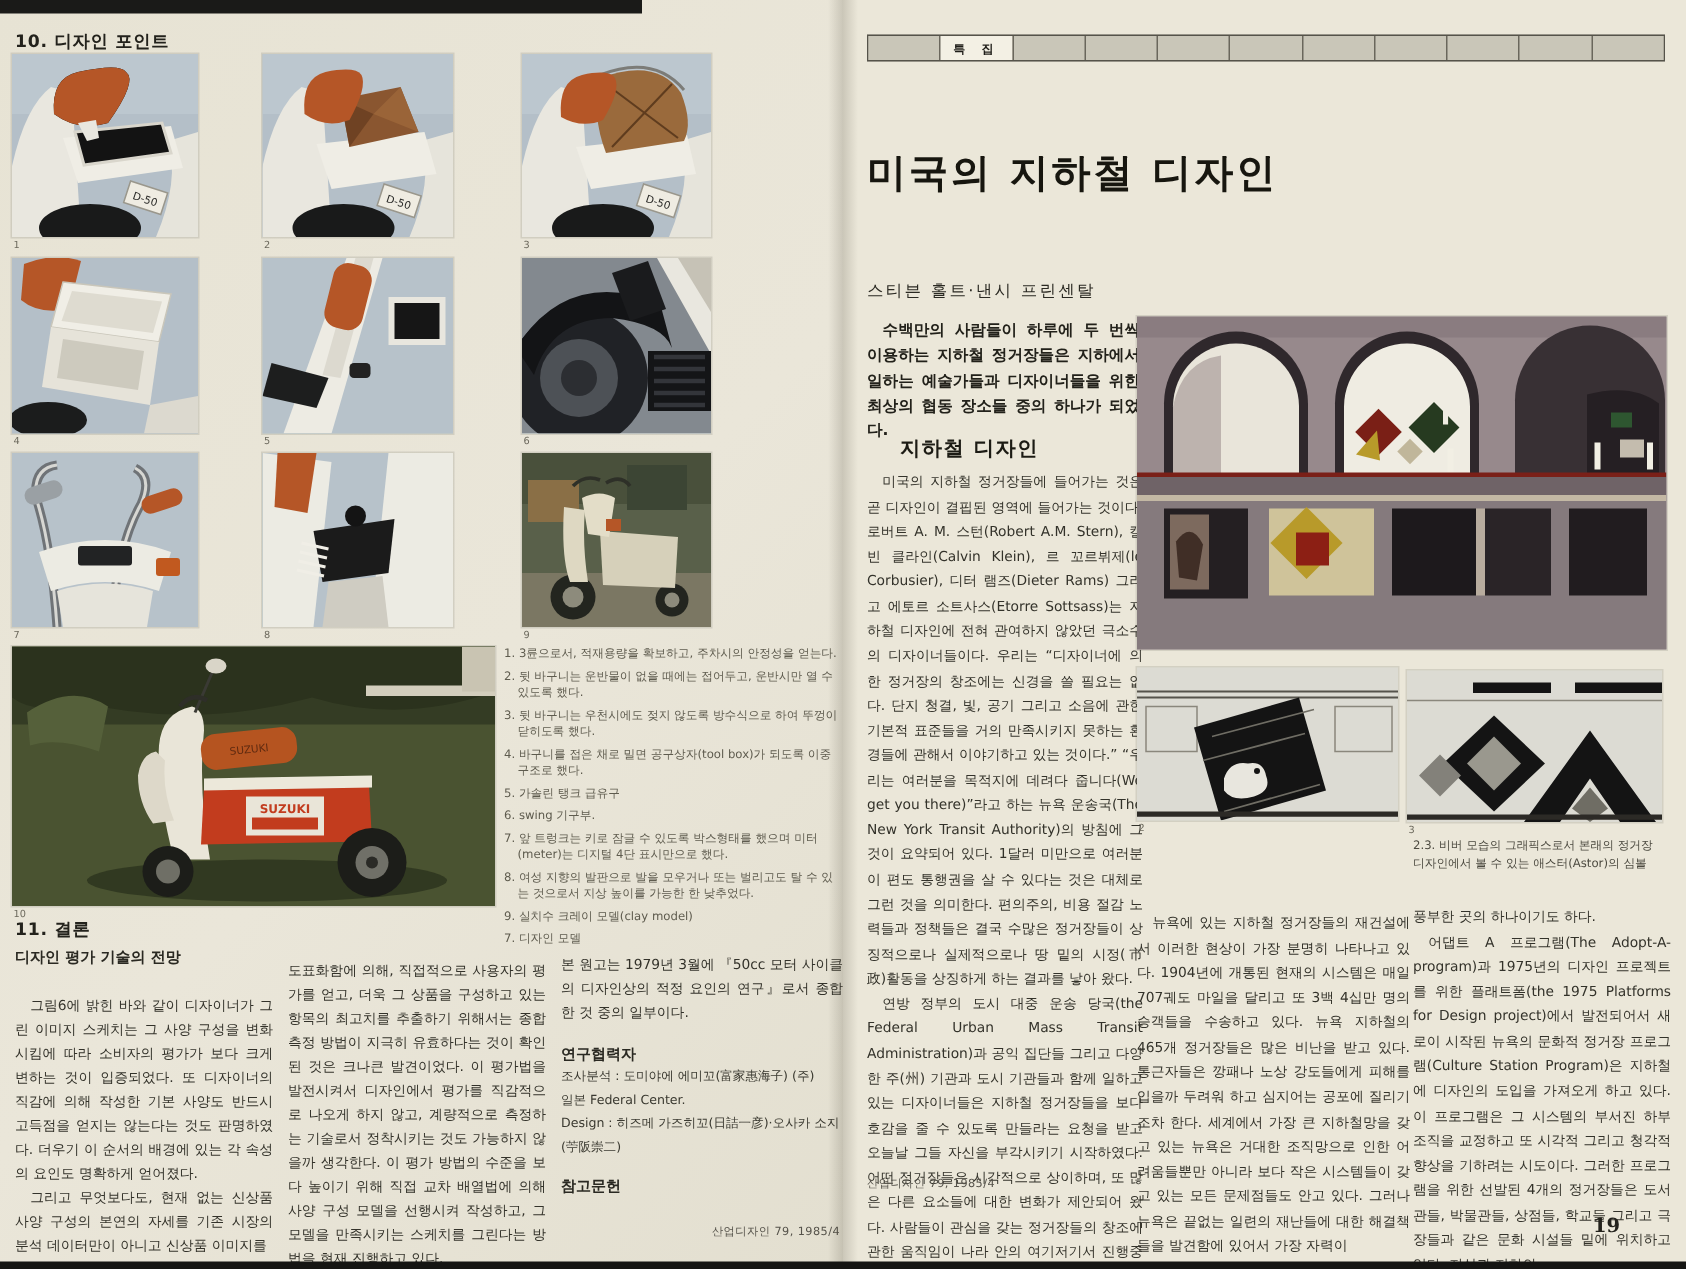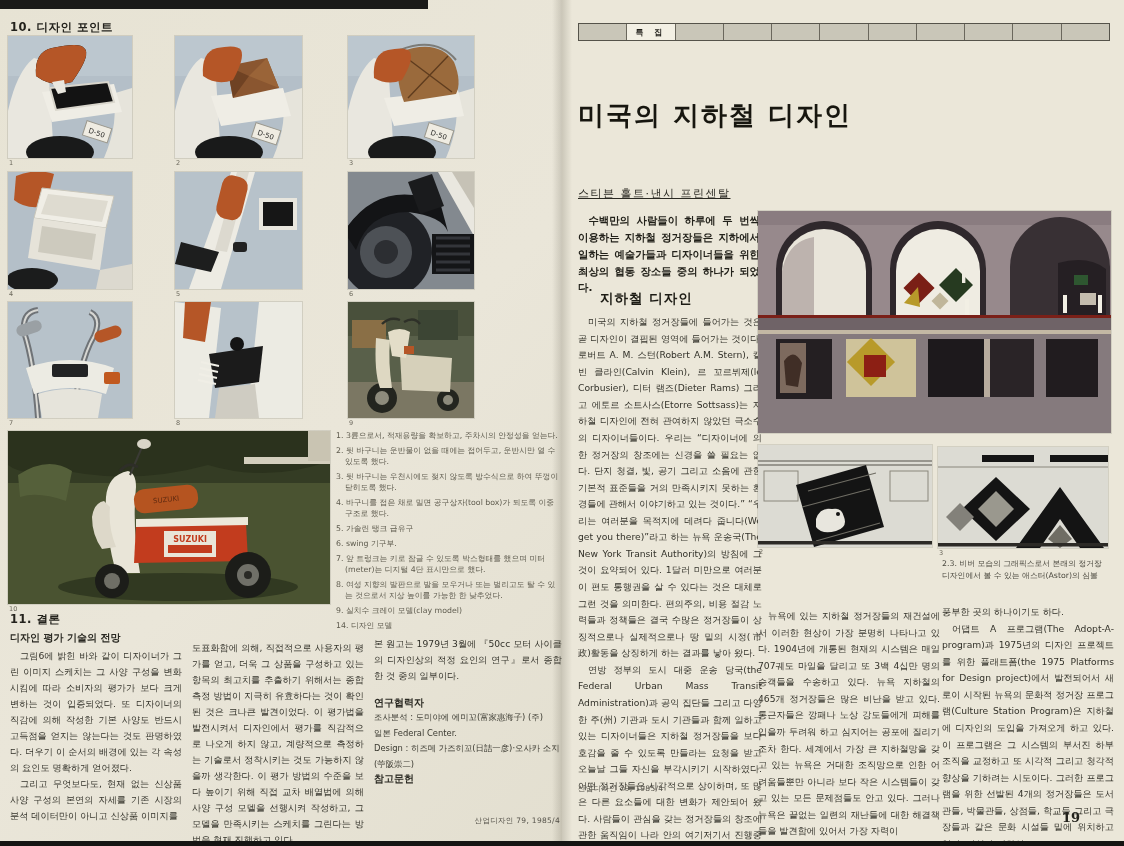--- a/index.html
+++ b/index.html
@@ -24,21 +24,21 @@
   .cap{font-size:7.8px;line-height:1.5;color:#4c4a40;}
   .footer-txt{font-size:7.5px;color:#55524a;letter-spacing:.3px;}
   .pagenum{font-family:"DejaVu Serif",serif;font-weight:bold;font-size:13px;color:#23221c;}
   
   #rp-tabs{display:flex;width:530px;height:16px;border:1px solid #55534a;background:#c9c6b8;}
   #rp-tabs .cell{flex:1;border-left:1px solid #6a675c;background:#c9c6b8;}
   #rp-tabs .cell:first-child{border-left:none;}
   #rp-tabs .cell.tab-active{background:#f3f0e4;display:flex;align-items:center;justify-content:center;
        font-size:8px;font-weight:bold;letter-spacing:4px;color:#1e1d18;}
   #rp-title{font-size:26px;font-weight:bold;letter-spacing:2px;color:#17160f;}
-  #rp-byline{font-size:11px;letter-spacing:1.5px;color:#2a2922;text-decoration:underline;}
+  #rp-byline{font-size:11px;letter-spacing:1.5px;color:#2a2922;}
   #rp-intro{font-size:10.4px;font-weight:bold;line-height:1.62;color:#22211a;text-align:justify;text-indent:1em;}
   #rp-sechead{font-size:13.5px;font-weight:bold;color:#1c1b14;letter-spacing:1px;}
   .sub-head{font-size:10px;font-weight:bold;color:#2a2922;}
 </style>
 </head>
 <body>
 
 <div id="spread">
 
   <div class="page" id="page-left">
@@ -237,49 +237,49 @@
     <div class="abs dp-list" style="left:336px;top:431px;width:226px;">
       <div class="dp">1. 3륜으로서, 적재용량을 확보하고, 주차시의 안정성을 얻는다.</div>
       <div class="dp">2. 뒷 바구니는 운반물이 없을 때에는 접어두고, 운반시만 열 수 있도록 했다.</div>
       <div class="dp">3. 뒷 바구니는 우천시에도 젖지 않도록 방수식으로 하여 뚜껑이 닫히도록 했다.</div>
       <div class="dp">4. 바구니를 접은 채로 밀면 공구상자(tool box)가 되도록 이중 구조로 했다.</div>
       <div class="dp">5. 가솔린 탱크 급유구</div>
       <div class="dp">6. swing 기구부.</div>
       <div class="dp">7. 앞 트렁크는 키로 잠글 수 있도록 박스형태를 했으며 미터(meter)는 디지털 4단 표시만으로 했다.</div>
       <div class="dp">8. 여성 지향의 발판으로 발을 모우거나 또는 벌리고도 탈 수 있는 것으로서 지상 높이를 가능한 한 낮추었다.</div>
       <div class="dp">9. 실치수 크레이 모델(clay model)</div>
-      <div class="dp">14. 디자인 모델</div>
+      <div class="dp">7. 디자인 모델</div>
     </div>
 
     <div class="abs sec-head" style="left:10px;top:612px;">11. 결론</div>
 
     <div class="abs" style="left:10px;top:631px;width:172px;">
       <div class="sub-head">디자인 평가 기술의 전망</div>
-      <div class="body-txt" style="margin-top:3px;">
+      <div class="body-txt" style="margin-top:18px;">
         <p class="ind">그림6에 밝힌 바와 같이 디자이너가 그린 이미지 스케치는 그 사양 구성을 변화시킴에 따라 소비자의 평가가 보다 크게 변하는 것이 입증되었다. 또 디자이너의 직감에 의해 작성한 기본 사양도 반드시 고득점을 얻지는 않는다는 것도 판명하였다. 더우기 이 순서의 배경에 있는 각 속성의 요인도 명확하게 얻어졌다.</p>
         <p class="ind">그리고 무엇보다도, 현재 없는 신상품 사양 구성의 본연의 자세를 기존 시장의 분석 데이터만이 아니고 신상품 이미지를</p>
       </div>
     </div>
 
     <div class="abs body-txt" style="left:192px;top:640px;width:172px;">
       <p>도표화함에 의해, 직접적으로 사용자의 평가를 얻고, 더욱 그 상품을 구성하고 있는 항목의 최고치를 추출하기 위해서는 종합 측정 방법이 지극히 유효하다는 것이 확인된 것은 크나큰 발견이었다. 이 평가법을 발전시켜서 디자인에서 평가를 직감적으로 나오게 하지 않고, 계량적으로 측정하는 기술로서 정착시키는 것도 가능하지 않을까 생각한다. 이 평가 방법의 수준을 보다 높이기 위해 직접 교차 배열법에 의해 사양 구성 모델을 선행시켜 작성하고, 그 모델을 만족시키는 스케치를 그린다는 방법을 현재 진행하고 있다.</p>
     </div>
 
     <div class="abs" style="left:374px;top:636px;width:188px;">
       <p class="body-txt ind" style="margin:0;">본 원고는 1979년 3월에 『50cc 모터 사이클의 디자인상의 적정 요인의 연구』로서 종합한 것 중의 일부이다.</p>
       <div style="margin-top:12px;">
         <div class="sub-head">연구협력자</div>
         <div style="font-size:8.4px;line-height:1.85;color:#3a3930;margin-top:0;">
           <div>조사분석 : 도미야에 에미꼬(富家惠海子) (주)</div>
           <div>일본 Federal Center.</div>
           <div>Design : 히즈메 가즈히꼬(日詰一彦)·오사카 소지</div>
           <div>(苧阪崇二)</div>
         </div>
       </div>
-      <div style="">
+      <div style="margin-top:12px;">
         <div class="sub-head">참고문헌</div>
       </div>
     </div>
 
     <div class="abs footer-txt" style="left:372px;top:816px;width:188px;text-align:right;">산업디자인 79, 1985/4</div>
     <div class="abs pagenum" style="left:8px;top:858px;">18</div>
   </div>
 
   <div class="page" id="page-right">
 

